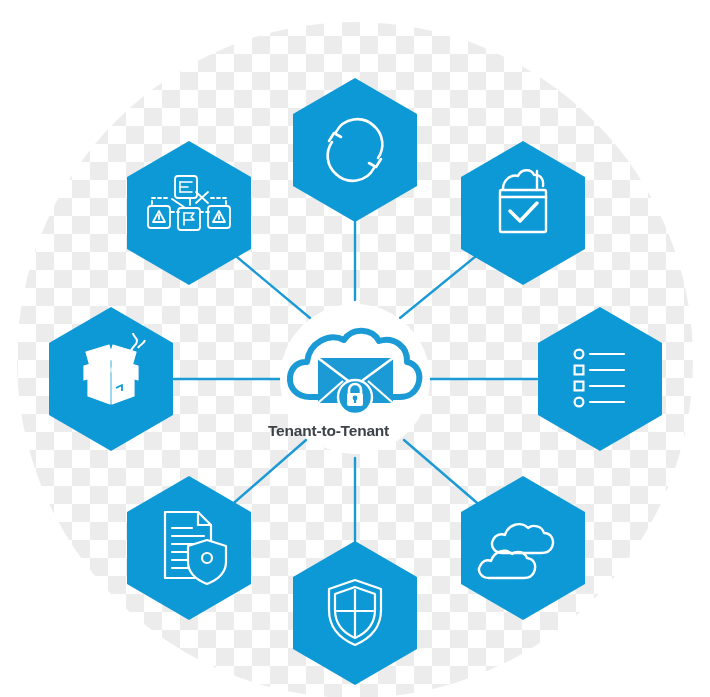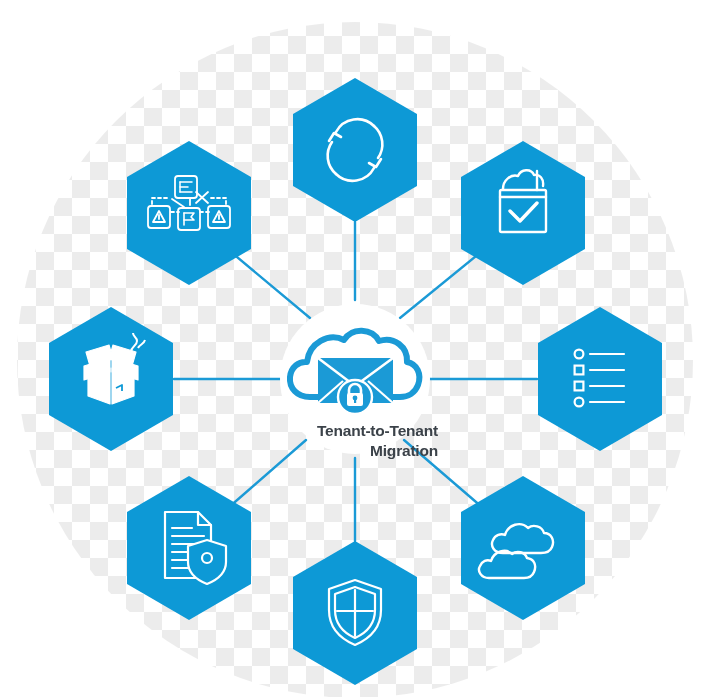--- a/index.html
+++ b/index.html
@@ -24,21 +24,21 @@
     top: 0;
     width: 710px;
     height: 697px;
     display: block;
   }
   #center-text {
     position: absolute;
     left: 268px;
     top: 421px;
     width: 170px;
-    text-align: right;
+    text-align: left;
     font-family: "Liberation Sans", sans-serif;
     font-size: 15.5px;
     font-weight: bold;
     line-height: 20px;
     color: #3b4249;
     letter-spacing: -0.2px;
     pointer-events: none;
   }
   #center-text div { white-space: nowrap; }
 </style>
@@ -229,16 +229,15 @@
         <path d="M 349 394 L 349 390 A 6 6 0 0 1 361 390 L 361 394" fill="none" stroke="#ffffff" stroke-width="2.6"></path>
         <rect x="347" y="393" width="16" height="13" rx="2" fill="#ffffff"></rect>
         <circle cx="355" cy="398" r="2.4" fill="#1b9ad6"></circle>
         <rect x="354" y="398" width="2.2" height="5" fill="#1b9ad6"></rect>
       </g>
     </g>
   </svg>
 
   <div id="center-text">
     <div>Tenant-to-Tenant</div>
-    <div>Migration</div>
   </div>
 
 </div>
 
 </body></html>

